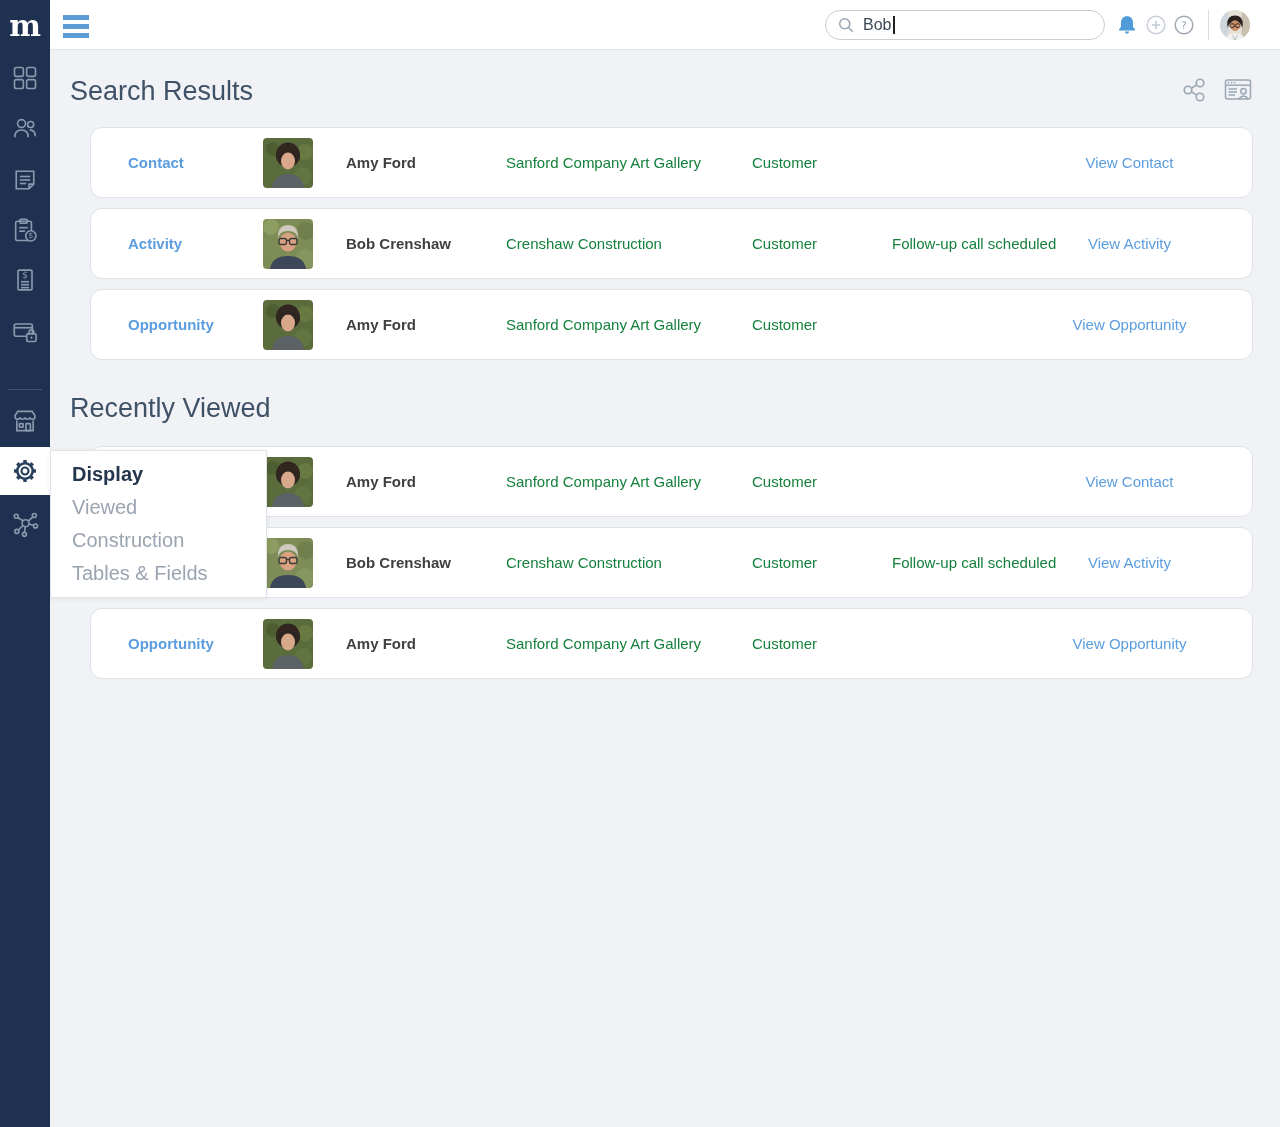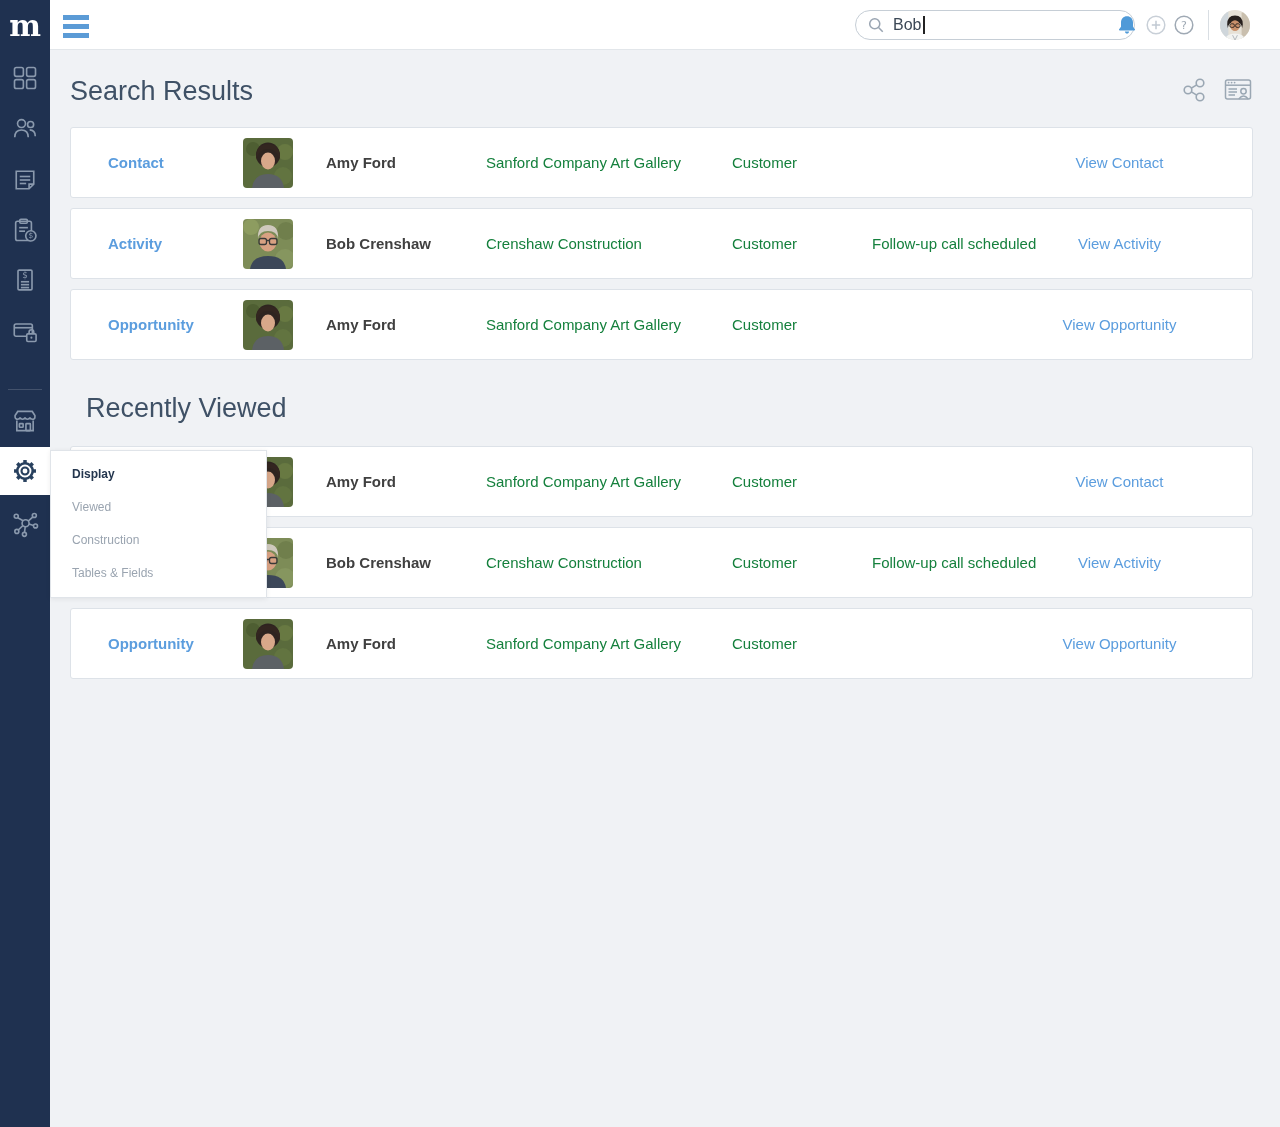--- a/index.html
+++ b/index.html
@@ -35,21 +35,21 @@
   .gear-active svg { width: 28px; height: 28px; }
 
   
   .topbar {
     position: absolute; left: 50px; top: 0; width: 1230px; height: 50px;
     background: #ffffff; border-bottom: 1px solid #e2e6ea; z-index: 6;
   }
   .hamburger { position: absolute; left: 13px; top: 15px; width: 26px; height: 22px; cursor: pointer; }
   .hamburger span { display: block; height: 5px; background: #5b9bd6; margin-bottom: 4px; }
   .search-pill {
-    position: absolute; left: 805px; top: 10px; width: 280px; height: 30px;
+    position: absolute; left: 775px; top: 10px; width: 280px; height: 30px;
     border: 1px solid #c6ced6; border-radius: 15px; background: #fff;
     display: flex; align-items: center; padding-left: 11px; cursor: text;
   }
   .search-pill svg { width: 18px; height: 18px; }
   .search-text { margin-left: 8px; font-size: 16px; color: #3c4856; }
   .caret { display: inline-block; width: 1.5px; height: 18px; background: #222; margin-left: 2px; }
   .tb-ic { position: absolute; cursor: pointer; }
   .tb-ic svg { display: block; }
   .tb-divider { position: absolute; left: 1158px; top: 10px; width: 1px; height: 30px; background: #d9dee3; }
   .tb-avatar {
@@ -58,49 +58,49 @@
   }
   .tb-avatar svg { width: 30px; height: 30px; display: block; }
 
   
   .main { position: absolute; left: 50px; top: 50px; width: 1230px; }
   .section-head {
     display: flex; align-items: center; justify-content: space-between;
     padding: 0 28px 0 20px;
   }
   .section-head.first { margin-top: 26px; }
-  .section-head.second { margin-top: 33px; margin-left: 16px; }
+  .section-head.second { margin-top: 33px; }
   .section-title { font-size: 27px; font-weight: 400; color: #3f5166; }
   .head-icons { display: flex; align-items: center; gap: 18px; }
   .head-icons .hic { cursor: pointer; }
   .rows { padding: 0 27px 0 20px; }
   .rows.first { margin-top: 20px; }
   .rows.second { margin-top: 22px; }
   .row {
-    background: #fff; border: 1px solid #dde2e8; border-radius: 3px;
+    background: #fff; border: 1px solid #dde2e8; border-radius: 12px;
     height: 71px; margin-bottom: 10px;
     display: grid;
     grid-template-columns: 135px 83px 160px 246px 140px 175px 1fr;
-    align-items: center; padding-left: 37px; font-size: 15px;
+    align-items: center; padding-left: 37px; font-size: 15px; margin-left: 20px;
   }
   .cell-type { font-weight: bold; color: #5b9dde; }
   .avatar { width: 50px; height: 50px; border-radius: 4px; overflow: hidden; }
   .avatar svg { width: 50px; height: 50px; display: block; }
   .cell-name { font-weight: bold; color: #404040; }
   .cell-company, .cell-status, .cell-note { color: #15803d; }
   .cell-link { color: #5b9dde; text-align: center; padding-right: 60px; }
 
   
   .settings-menu {
     position: absolute; left: 50px; top: 450px; width: 217px;
     background: #fff; border: 1px solid #e0e4e9; box-shadow: 0 1px 5px rgba(0,0,0,0.07);
     padding: 7px 0; z-index: 24;
   }
   .menu-item {
-    height: 33px; line-height: 33px; padding-left: 21px; font-size: 12px;
+    height: 33px; line-height: 33px; padding-left: 21px; font-size: 20px;
     color: #9aa4b0; cursor: pointer;
   }
   .menu-item.active { font-weight: bold; color: #24364e; }
 </style>
 </head>
 <body>
 
 <svg width="0" height="0" style="position:absolute" aria-hidden="true">
   <defs>
     <symbol id="av-amy" viewBox="0 0 50 50">

